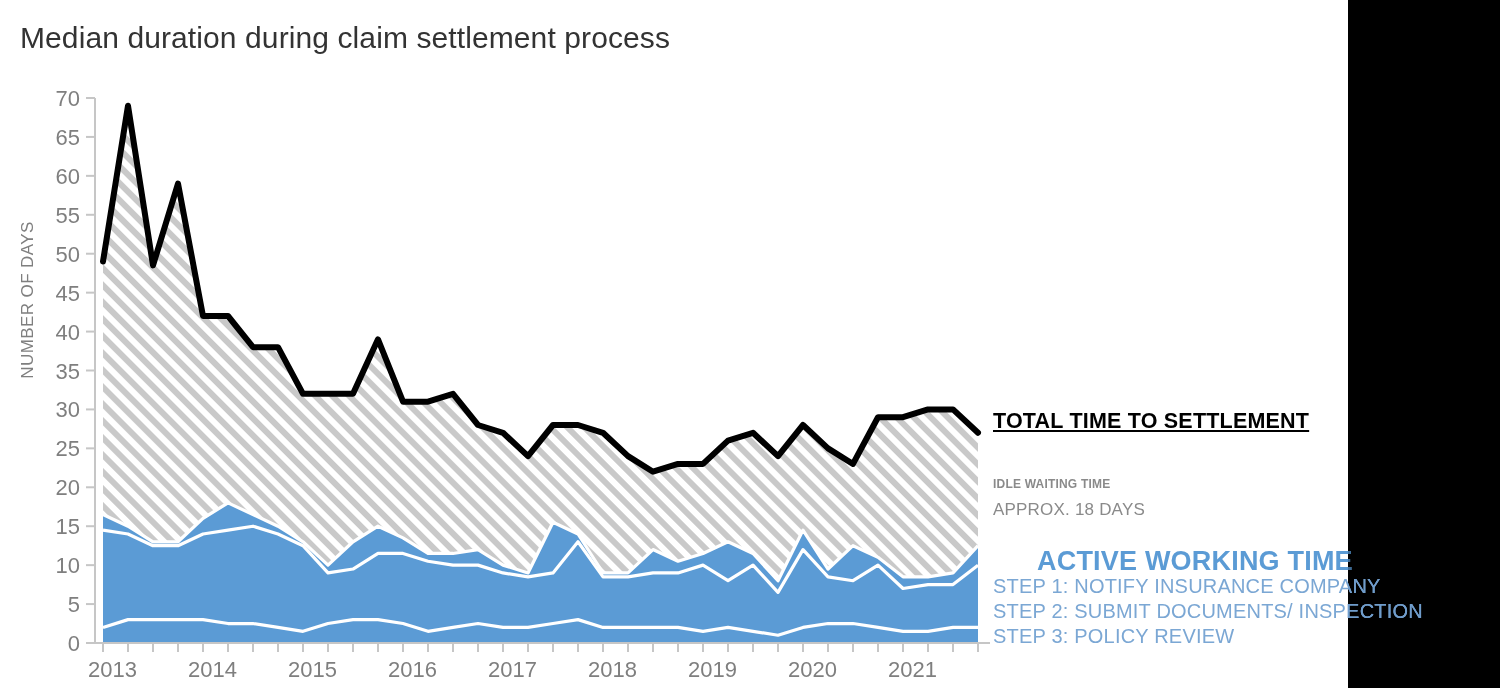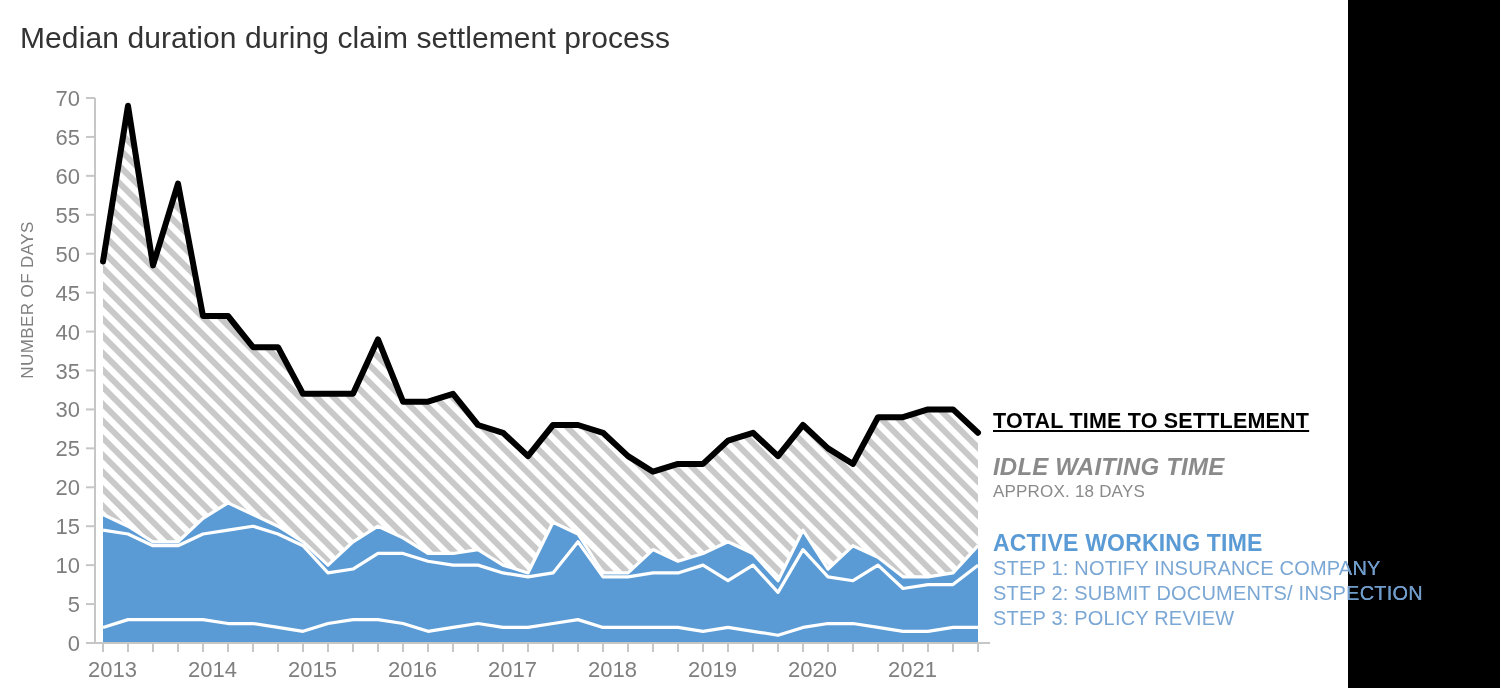--- a/index.html
+++ b/index.html
@@ -72,41 +72,41 @@
   .lg-row { white-space: nowrap; }
   #lg-total {
     font-size: 21.5px;
     font-weight: bold;
     color: #000000;
     letter-spacing: 0.2px;
     line-height: 26px;
     text-decoration: underline;
   }
   #lg-idle-title {
-    margin-top: 20px;
-    font-size: 24px;
+    margin-top: 38px;
+    font-size: 12px;
     font-weight: bold;
     color: #8a8a8a;
     letter-spacing: 0.2px;
     line-height: 25px;
-    font-style: italic;
   }
   #lg-idle-sub {
     font-size: 17px;
     color: #8a8a8a;
     letter-spacing: 0.2px;
     line-height: 25px;
   }
   #lg-active-title {
     margin-top: 27px;
-    font-size: 23px;
+    font-size: 27px;
     font-weight: bold;
     color: #5b9bd5;
     letter-spacing: 0.2px;
     line-height: 25px;
+    margin-left: 44px;
   }
   .lg-step {
     font-size: 20px;
     color: #7ba7d4;
     letter-spacing: 0.2px;
     line-height: 25px;
   }
   
   #legend-over-black {
     position: absolute;

